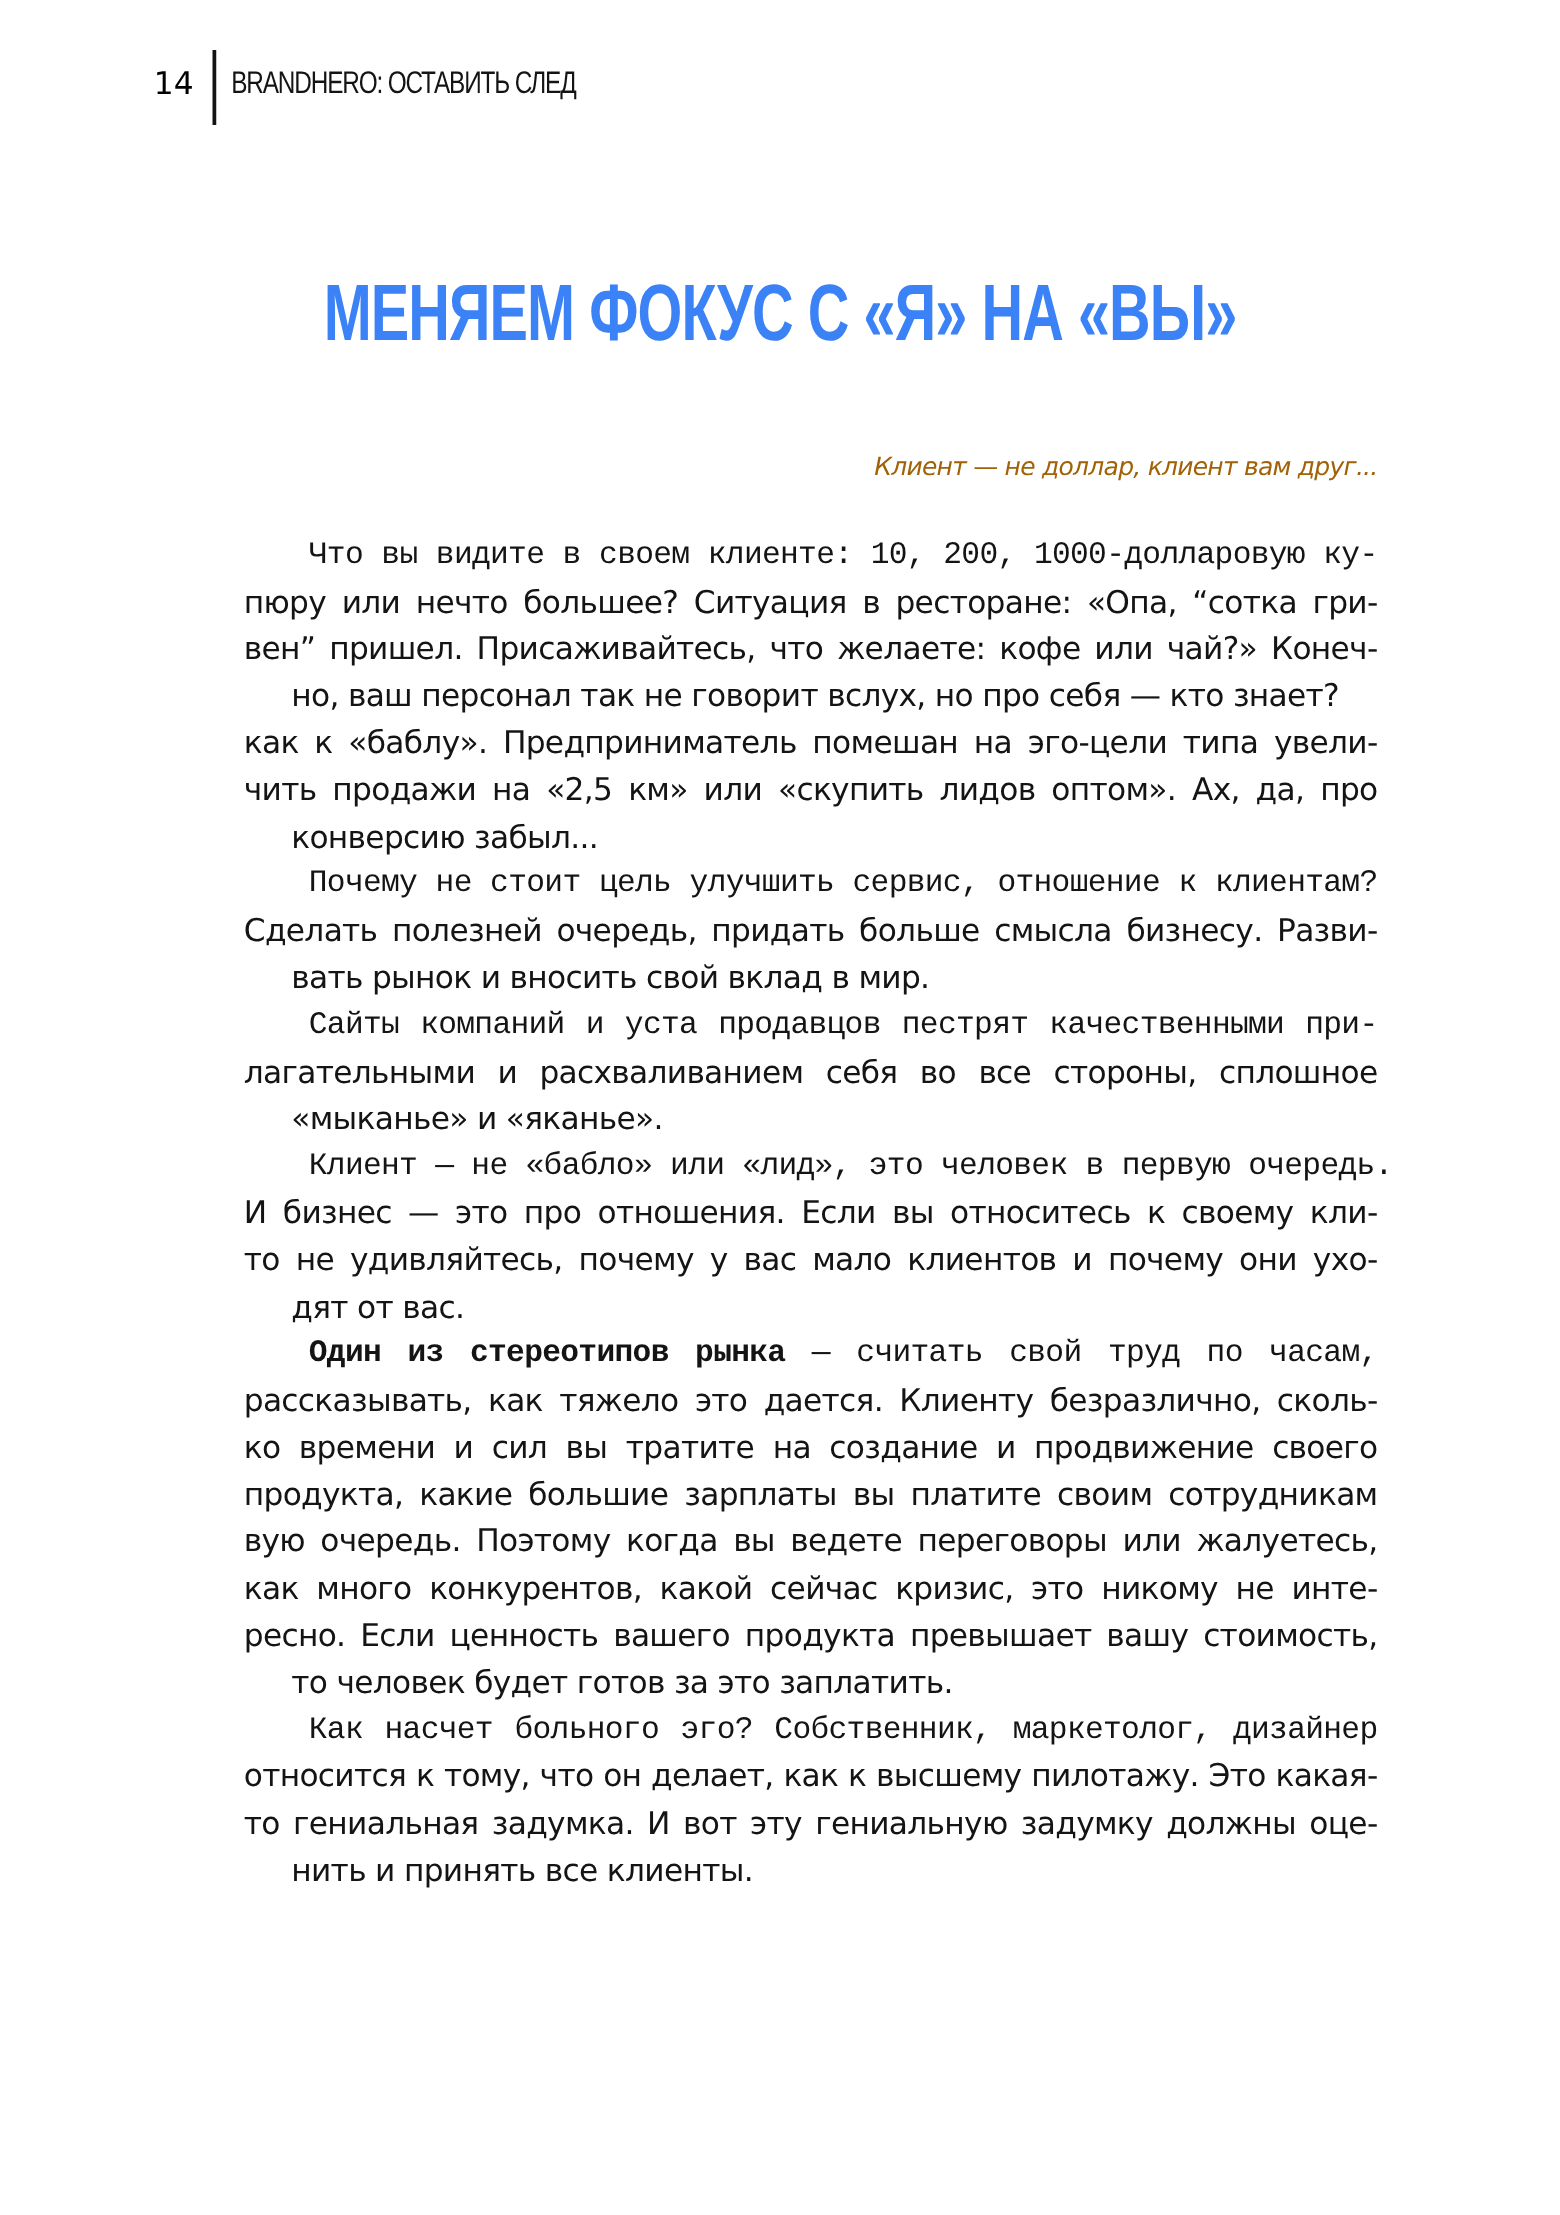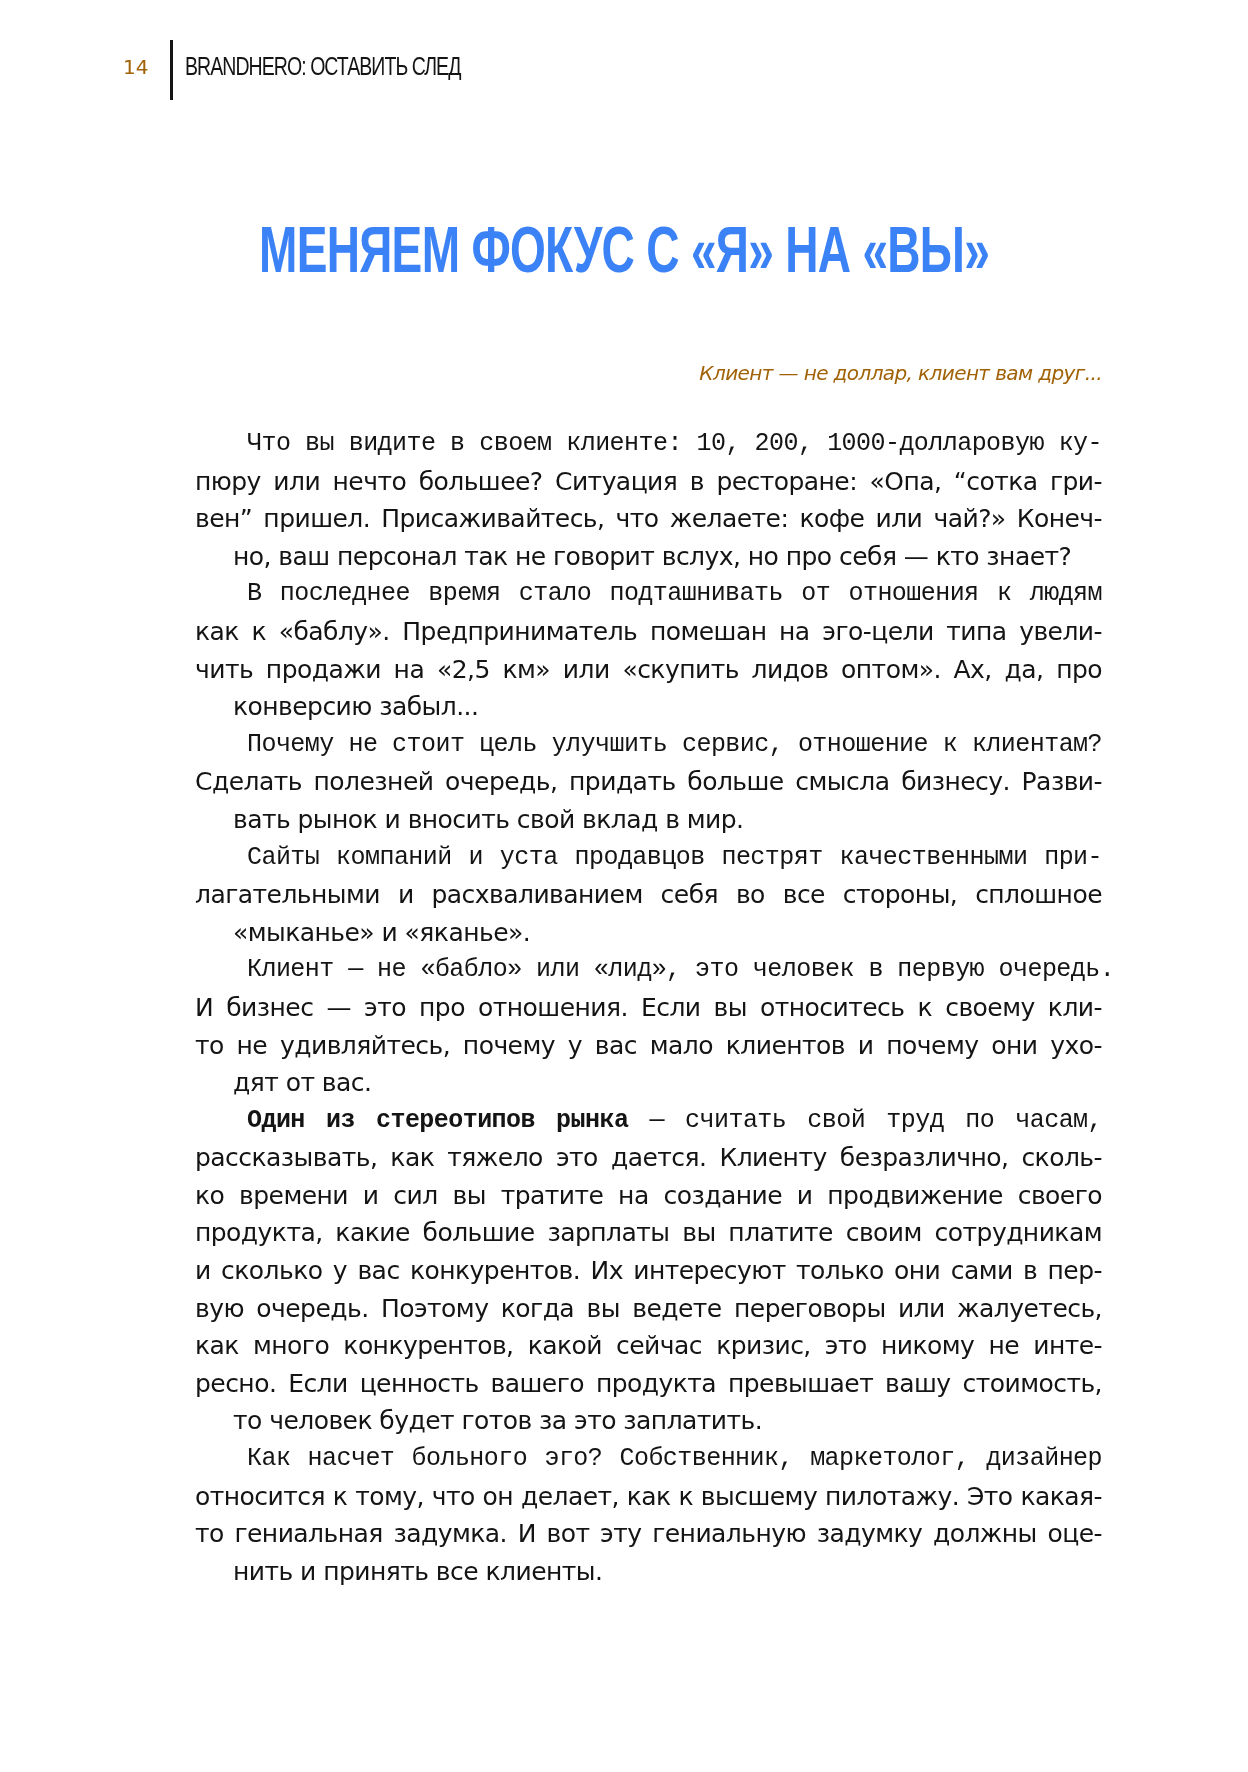--- a/index.html
+++ b/index.html
@@ -6,22 +6,22 @@
   body {
     width: 1248px; height: 1772px; position: relative; overflow: hidden;
     color: #111111;
     font-family: "DejaVu Sans", "Liberation Sans", sans-serif;
   }
   .running-head {
     position: absolute; left: 0; top: 38px; height: 62px; width: 1248px;
   }
   .page-number {
     position: absolute; left: 123px; top: 14px;
-    font-family: "DejaVu Sans", sans-serif; font-size: 20px; line-height: 30px;
-    color: #a16207;
+    font-family: "DejaVu Sans", sans-serif; font-size: 25px; line-height: 30px;
+    color: #000000;
   }
   .head-rule {
     position: absolute; left: 170px; top: 2px; width: 2.5px; height: 60px;
     background: #141414;
   }
   .book-title {
     position: absolute; left: 185px; top: 13px;
     font-family: "Liberation Sans", sans-serif; font-size: 25px; line-height: 30px;
     letter-spacing: -1.2px; transform: scaleX(0.78); transform-origin: left center;
     color: #141414; white-space: nowrap;
@@ -63,39 +63,37 @@
 
 <h1 class="chapter-title"><span>МЕНЯЕМ ФОКУС С «Я» НА «ВЫ»</span></h1>
 
 <div class="epigraph">Клиент — не доллар, клиент вам друг...</div>
 
 <div class="body-text" id="body-text">
     <span class="line indent"><span>Что вы видите в своем клиенте: 10, 200, 1000-долларовую ку-</span></span>
     <span class="line"><span>пюру или нечто большее? Ситуация в ресторане: «Опа, “сотка гри-</span></span>
     <span class="line"><span>вен” пришел. Присаживайтесь, что желаете: кофе или чай?» Конеч-</span></span>
     <span class="line last"><span>но, ваш персонал так не говорит вслух, но про себя — кто знает?</span></span>
-    <span class="line indent"><span>В последнее время стало подташнивать от отношения к людям</span></span>
     <span class="line"><span>как к «баблу». Предприниматель помешан на эго-цели типа увели-</span></span>
     <span class="line"><span>чить продажи на «2,5 км» или «скупить лидов оптом». Ах, да, про</span></span>
     <span class="line last"><span>конверсию забыл...</span></span>
     <span class="line indent"><span>Почему не стоит цель улучшить сервис, отношение к клиентам?</span></span>
     <span class="line"><span>Сделать полезней очередь, придать больше смысла бизнесу. Разви-</span></span>
     <span class="line last"><span>вать рынок и вносить свой вклад в мир.</span></span>
     <span class="line indent"><span>Сайты компаний и уста продавцов пестрят качественными при-</span></span>
     <span class="line"><span>лагательными и расхваливанием себя во все стороны, сплошное</span></span>
     <span class="line last"><span>«мыканье» и «яканье».</span></span>
     <span class="line indent"><span>Клиент — не «бабло» или «лид», это человек в первую очередь.</span></span>
     <span class="line"><span>И бизнес — это про отношения. Если вы относитесь к своему кли-</span></span>
     <span class="line"><span>то не удивляйтесь, почему у вас мало клиентов и почему они ухо-</span></span>
     <span class="line last"><span>дят от вас.</span></span>
     <span class="line indent"><span class="bold">Один из стереотипов рынка</span><span> — считать свой труд по часам,</span></span>
     <span class="line"><span>рассказывать, как тяжело это дается. Клиенту безразлично, сколь-</span></span>
     <span class="line"><span>ко времени и сил вы тратите на создание и продвижение своего</span></span>
     <span class="line"><span>продукта, какие большие зарплаты вы платите своим сотрудникам</span></span>
-    <span class="line"><span>и сколько у вас конкурентов. Их интересуют только они сами в пер-</span></span>
     <span class="line"><span>вую очередь. Поэтому когда вы ведете переговоры или жалуетесь,</span></span>
     <span class="line"><span>как много конкурентов, какой сейчас кризис, это никому не инте-</span></span>
     <span class="line"><span>ресно. Если ценность вашего продукта превышает вашу стоимость,</span></span>
     <span class="line last"><span>то человек будет готов за это заплатить.</span></span>
     <span class="line indent"><span>Как насчет больного эго? Собственник, маркетолог, дизайнер</span></span>
     <span class="line"><span>относится к тому, что он делает, как к высшему пилотажу. Это какая-</span></span>
     <span class="line"><span>то гениальная задумка. И вот эту гениальную задумку должны оце-</span></span>
     <span class="line last"><span>нить и принять все клиенты.</span></span>
   </div>
 

